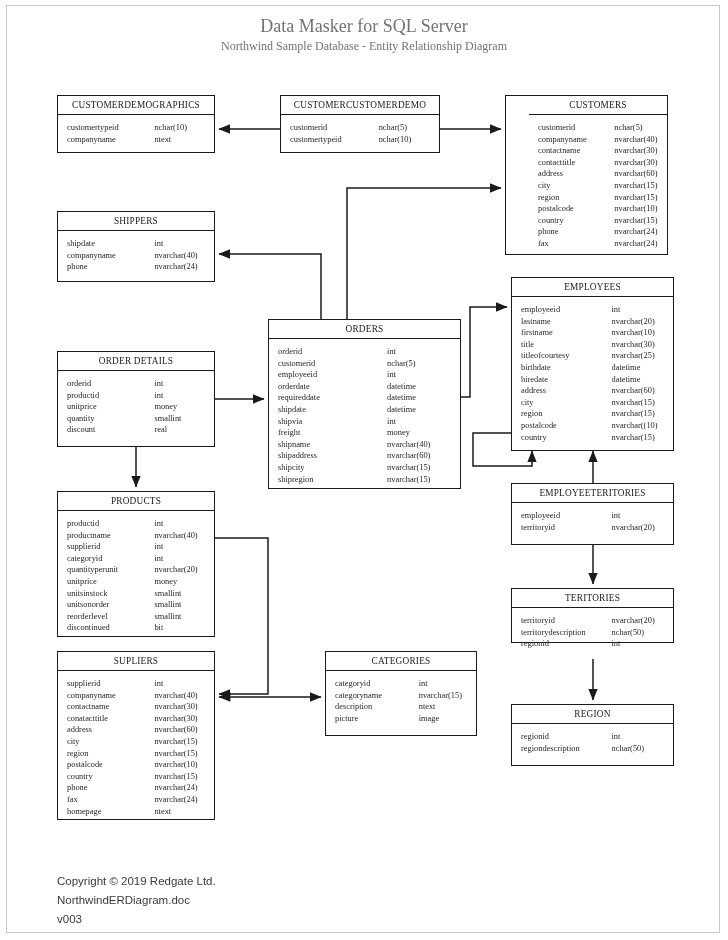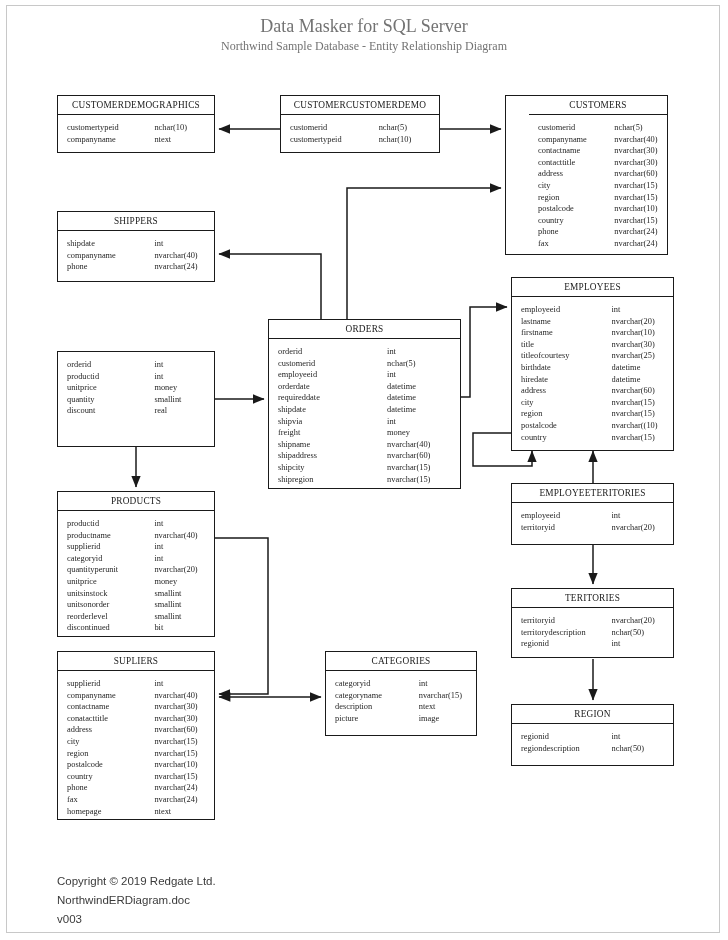--- a/index.html
+++ b/index.html
@@ -347,20 +347,21 @@
             <span class="field-name">shipcity</span>
             <span class="field-type">nvarchar(15)</span>
           </div>
           <div class="field-row">
             <span class="field-name">shipregion</span>
             <span class="field-type">nvarchar(15)</span>
           </div>
         </div>
       </div>
       <div class="entity" style="left: 57px; top: 351px; width: 158px; height: 96px;">
+        <div class="entity-title">ORDER DETAILS</div>
         <div class="entity-fields">
           <div class="field-row">
             <span class="field-name">orderid</span>
             <span class="field-type">int</span>
           </div>
           <div class="field-row">
             <span class="field-name">productid</span>
             <span class="field-type">int</span>
           </div>
           <div class="field-row">
@@ -428,21 +429,21 @@
           <div class="field-row">
             <span class="field-name">reorderlevel</span>
             <span class="field-type">smallint</span>
           </div>
           <div class="field-row">
             <span class="field-name">discontinued</span>
             <span class="field-type">bit</span>
           </div>
         </div>
       </div>
-      <div class="entity" style="left: 511px; top: 588px; width: 163px; height: 70px;">
+      <div class="entity" style="left: 511px; top: 588px; width: 163px; height: 55px;">
         <div class="entity-title">TERITORIES</div>
         <div class="entity-fields">
           <div class="field-row">
             <span class="field-name">territoryid</span>
             <span class="field-type">nvarchar(20)</span>
           </div>
           <div class="field-row">
             <span class="field-name">territorydescription</span>
             <span class="field-type">nchar(50)</span>
           </div>

